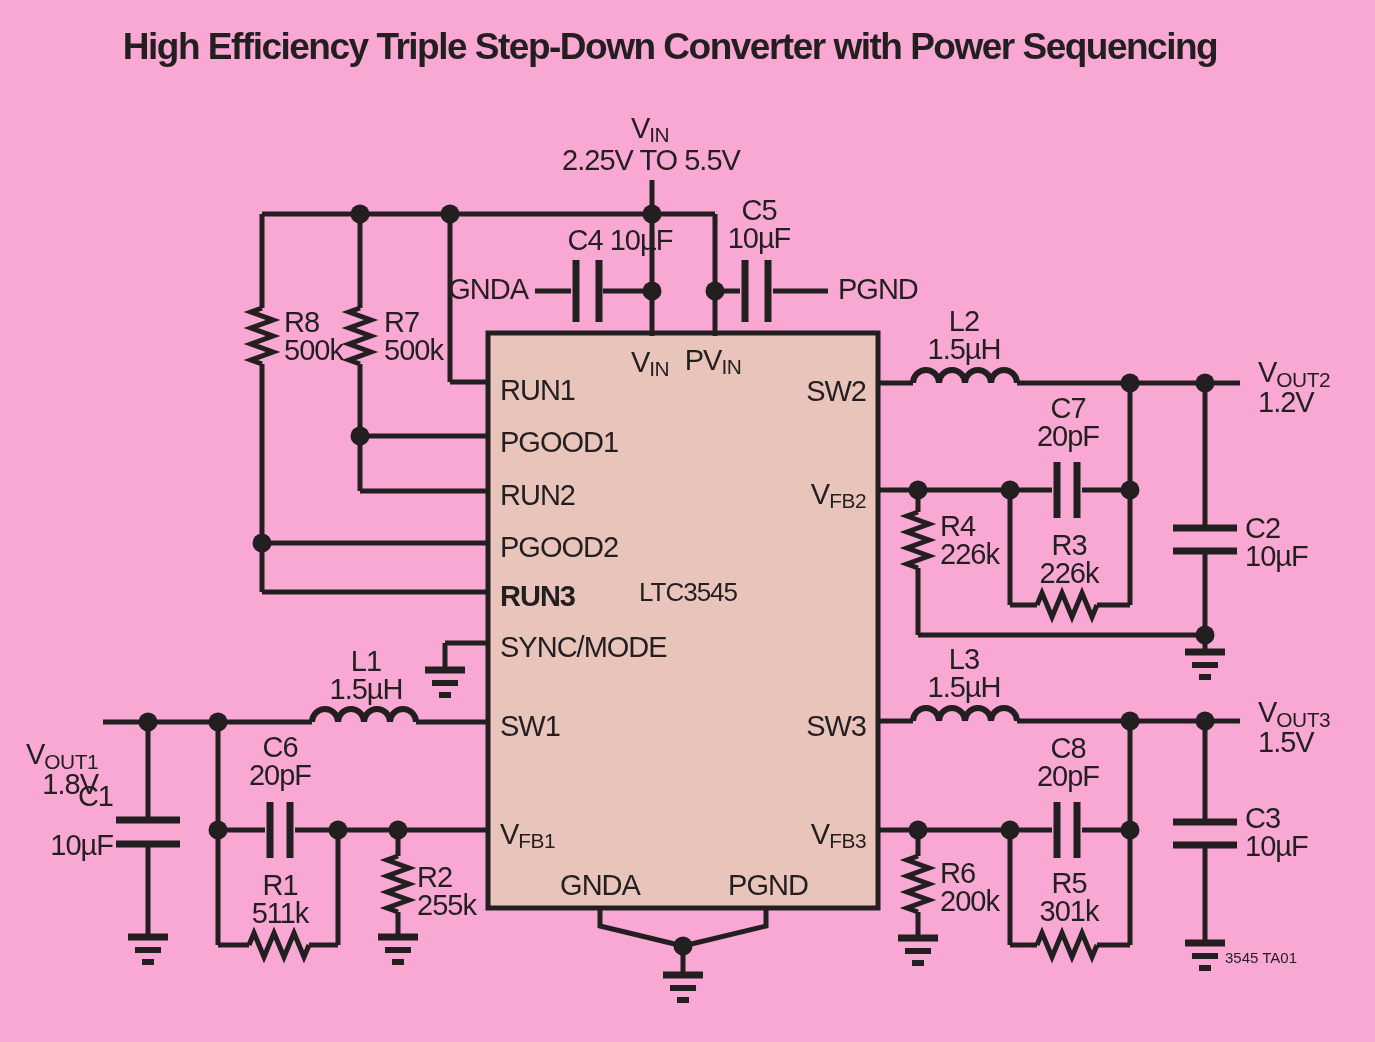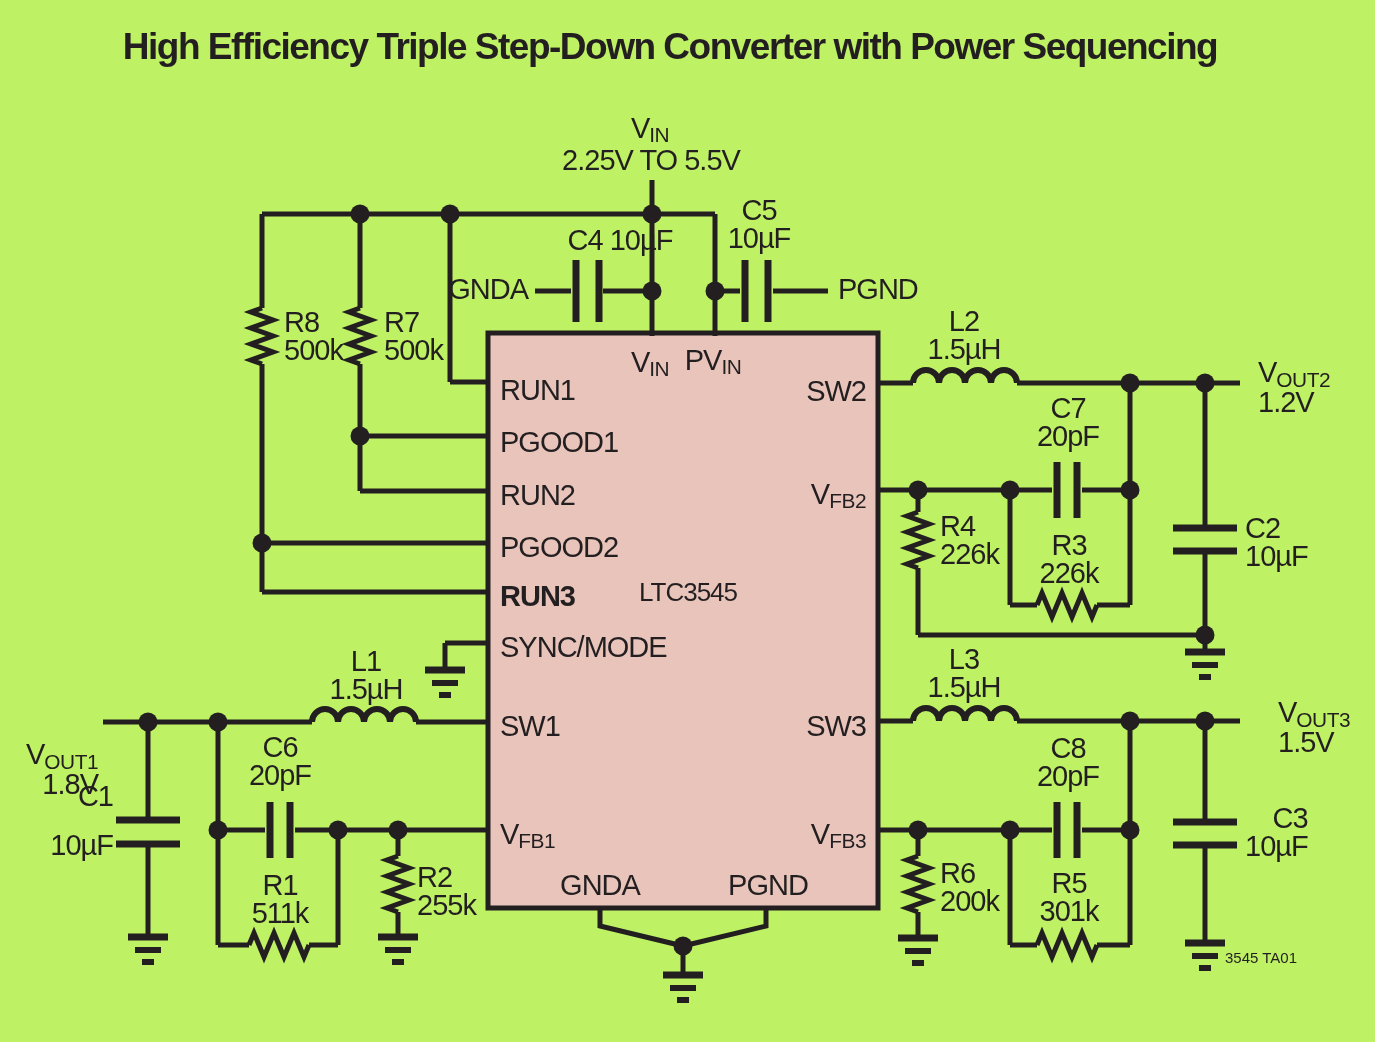--- a/index.html
+++ b/index.html
@@ -1,16 +1,16 @@
 <!DOCTYPE html>
 <html><head>
 <meta charset="utf-8">
 <style>
   html,body{margin:0;padding:0;background:#ffffff;}
-  .canvas{position:relative;width:1375px;height:1042px;background:#bef264;overflow:hidden;
+  .canvas{position:relative;width:1375px;height:1042px;background:#f9a8d4;overflow:hidden;
           font-family:"Liberation Sans","DejaVu Sans",sans-serif;color:#231f20;}
   svg{position:absolute;left:0;top:0;}
   .lbl{position:absolute;font-size:29px;letter-spacing:-1px;line-height:0.95;white-space:nowrap;color:#231f20;}
   .a-c{transform:translate(-50%,-50%);text-align:center;}
   .a-l{transform:translate(0,-50%);text-align:left;}
   .a-r{transform:translate(-100%,-50%);text-align:right;}
   .sub{font-size:0.72em;vertical-align:-0.22em;letter-spacing:-0.5px;}
   .title{font-weight:bold;font-size:37px;letter-spacing:-1.5px;}
   .note{font-size:15px;letter-spacing:0;}
 </style>
@@ -211,36 +211,36 @@
   </div>
   <div class="lbl a-l" style="left:1245px;top:543px;">
     <div>C2</div>
     <div>10µF</div>
   </div>
 
   <div class="lbl a-c" style="left:964px;top:674px;">
     <div>L3</div>
     <div>1.5µH</div>
   </div>
-  <div class="lbl a-l" style="left:1258px;top:728px;margin-left:20px;">
+  <div class="lbl a-l" style="left:1258px;top:728px;">
     <div><span>V</span><span class="sub">OUT3</span></div>
     <div>1.5V</div>
   </div>
   <div class="lbl a-c" style="left:1068px;top:763px;">
     <div>C8</div>
     <div>20pF</div>
   </div>
   <div class="lbl a-l" style="left:940px;top:888px;">
     <div>R6</div>
     <div>200k</div>
   </div>
   <div class="lbl a-c" style="left:1069px;top:898px;">
     <div>R5</div>
     <div>301k</div>
   </div>
-  <div class="lbl a-l" style="left:1245px;top:833px;text-align:right;">
+  <div class="lbl a-l" style="left:1245px;top:833px;">
     <div>C3</div>
     <div>10µF</div>
   </div>
 
   <div class="lbl note a-c" style="left:1261px;top:958px;">3545 TA01</div>
 
 </div>
 
 </body></html>

